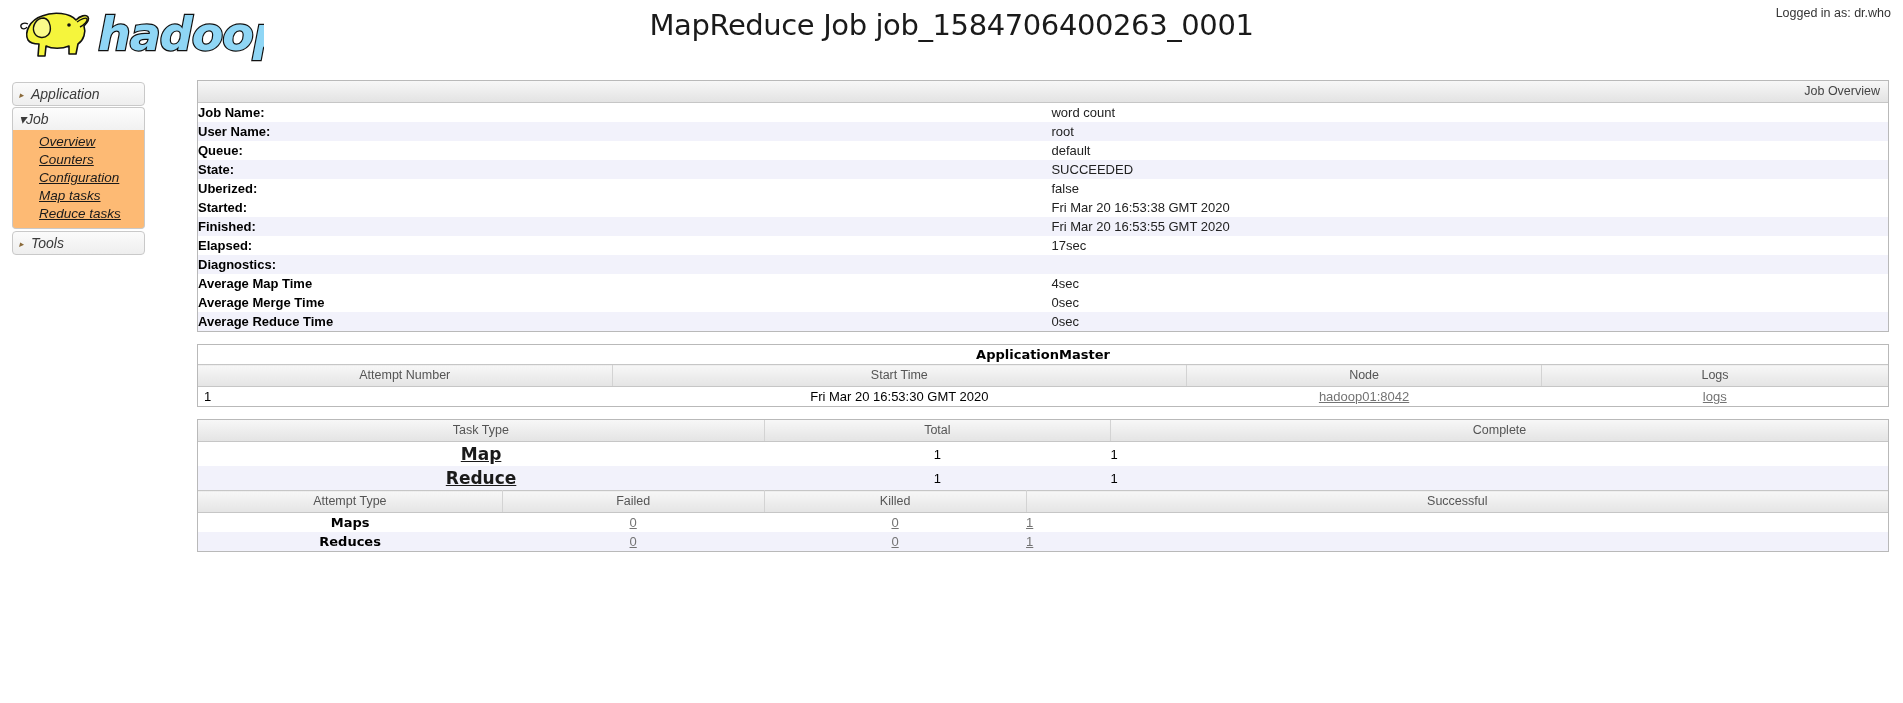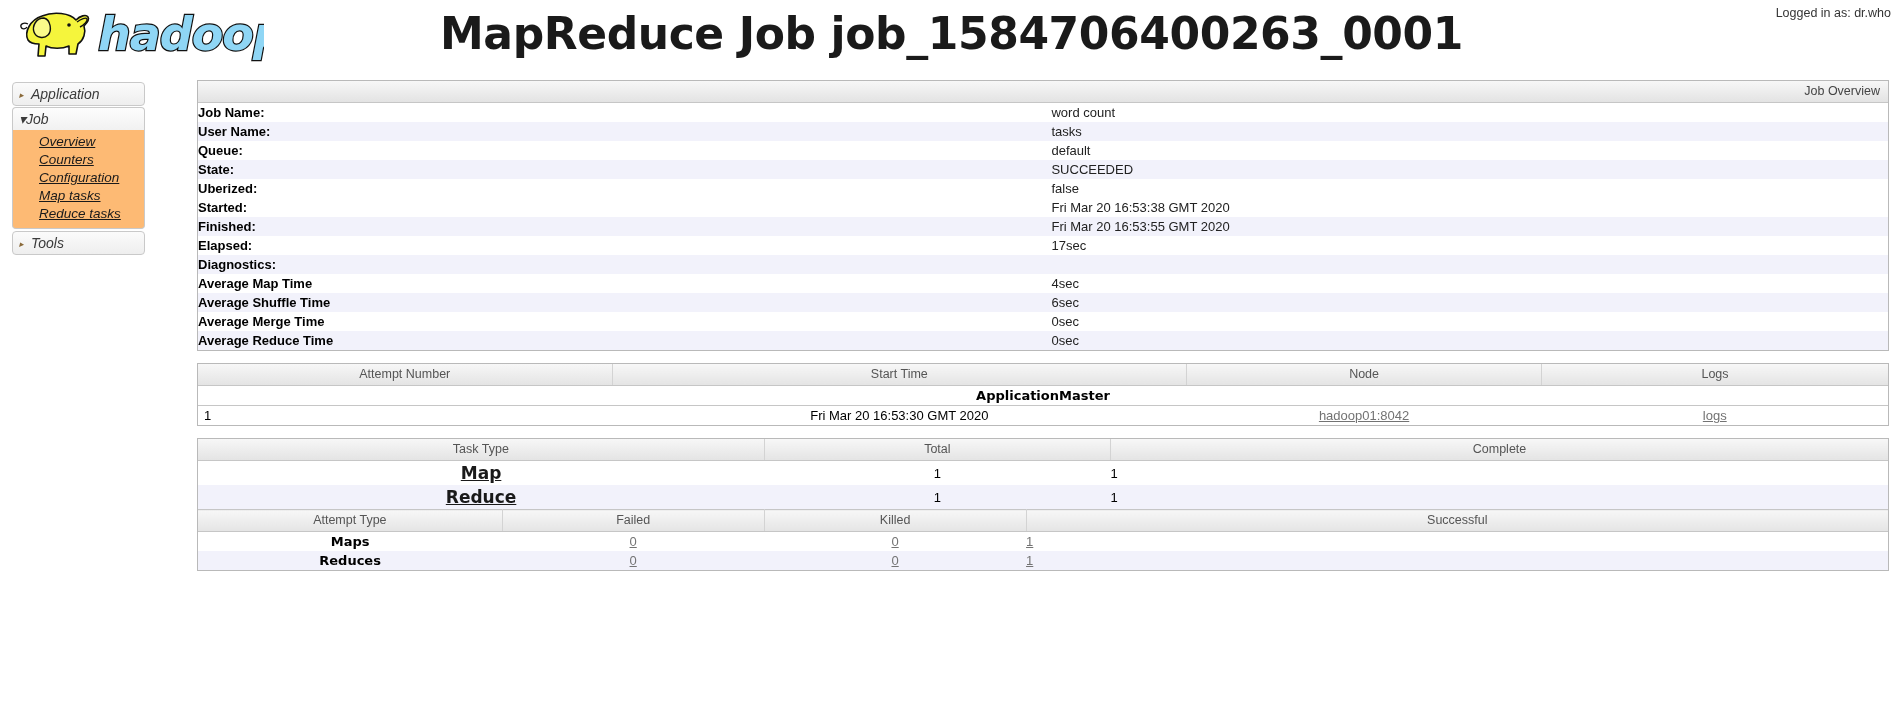--- a/index.html
+++ b/index.html
@@ -28,22 +28,22 @@
   #logo {
     position: absolute; left: 14px; top: 2px;
     width: 250px; height: 64px;
   }
   #logo svg { display: block; }
   #jobtitle {
     position: absolute;
     left: 0; right: 0; top: 8px;
     text-align: center;
     font-family: "DejaVu Sans", sans-serif;
-    font-size: 44px;
-    font-weight: bold;
+    font-size: 29px;
+    font-weight: normal;
     letter-spacing: -0.4px;
     color: #1a1a1a;
   }
 
   
   #layout { position: absolute; top: 72px; left: 0; right: 0; bottom: 0; }
 
   
   #nav {
     position: absolute; left: 12px; top: 10px;
@@ -237,21 +237,21 @@
     <div class="overview-wrap">
       <div class="tbl-caption">Job Overview</div>
       <table class="overview">
         <tbody>
           <tr class="odd">
             <td class="ov-key">Job Name:</td>
             <td class="ov-val">word count</td>
           </tr>
           <tr class="even">
             <td class="ov-key">User Name:</td>
-            <td class="ov-val">tasks</td>
+            <td class="ov-val">root</td>
           </tr>
           <tr class="odd">
             <td class="ov-key">Queue:</td>
             <td class="ov-val">default</td>
           </tr>
           <tr class="even">
             <td class="ov-key">State:</td>
             <td class="ov-val">SUCCEEDED</td>
           </tr>
           <tr class="odd">
@@ -270,48 +270,44 @@
             <td class="ov-key">Elapsed:</td>
             <td class="ov-val">17sec</td>
           </tr>
           <tr class="even">
             <td class="ov-key">Diagnostics:</td>
             <td class="ov-val"></td>
           </tr>
           <tr class="odd">
             <td class="ov-key">Average Map Time</td>
             <td class="ov-val">4sec</td>
-          </tr>
-          <tr class="even">
-            <td class="ov-key">Average Shuffle Time</td>
-            <td class="ov-val">6sec</td>
           </tr>
           <tr class="odd">
             <td class="ov-key">Average Merge Time</td>
             <td class="ov-val">0sec</td>
           </tr>
           <tr class="even">
             <td class="ov-key">Average Reduce Time</td>
             <td class="ov-val">0sec</td>
           </tr>
         </tbody>
       </table>
     </div>
 
     <div class="dtable">
       <table>
         <tbody>
+          <tr>
+            <td class="amcap" colspan="4">ApplicationMaster</td>
+          </tr>
           <tr>
             <th style="width:24.5%">Attempt Number</th>
             <th style="width:34%">Start Time</th>
             <th style="width:21%">Node</th>
             <th style="width:20.5%">Logs</th>
-          </tr>
-          <tr>
-            <td class="amcap" colspan="4">ApplicationMaster</td>
           </tr>
           <tr class="r-odd">
             <td class="left">1</td>
             <td>Fri Mar 20 16:53:30 GMT 2020</td>
             <td>
               <a href="#" class="lnk">hadoop01:8042</a>
             </td>
             <td>
               <a href="#" class="lnk">logs</a>
             </td>

